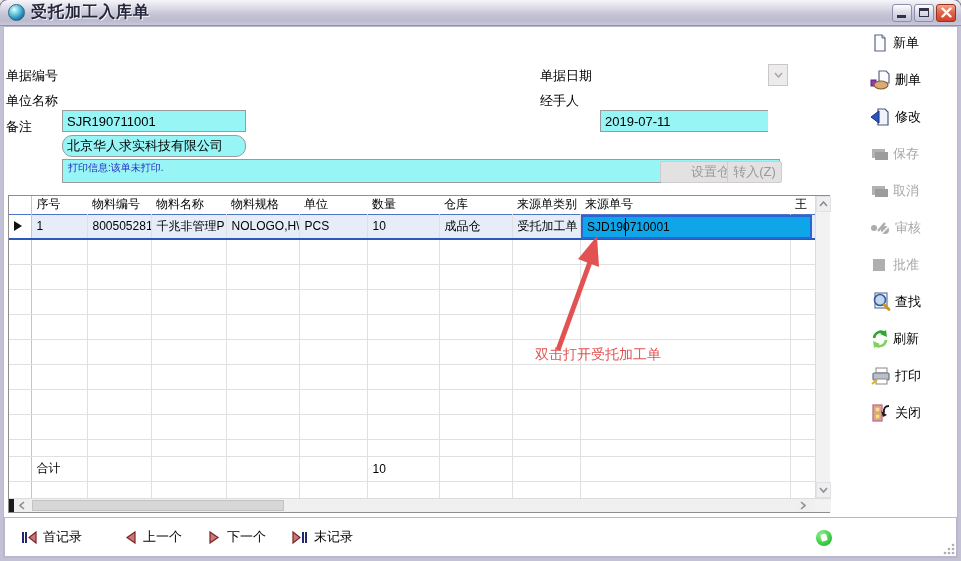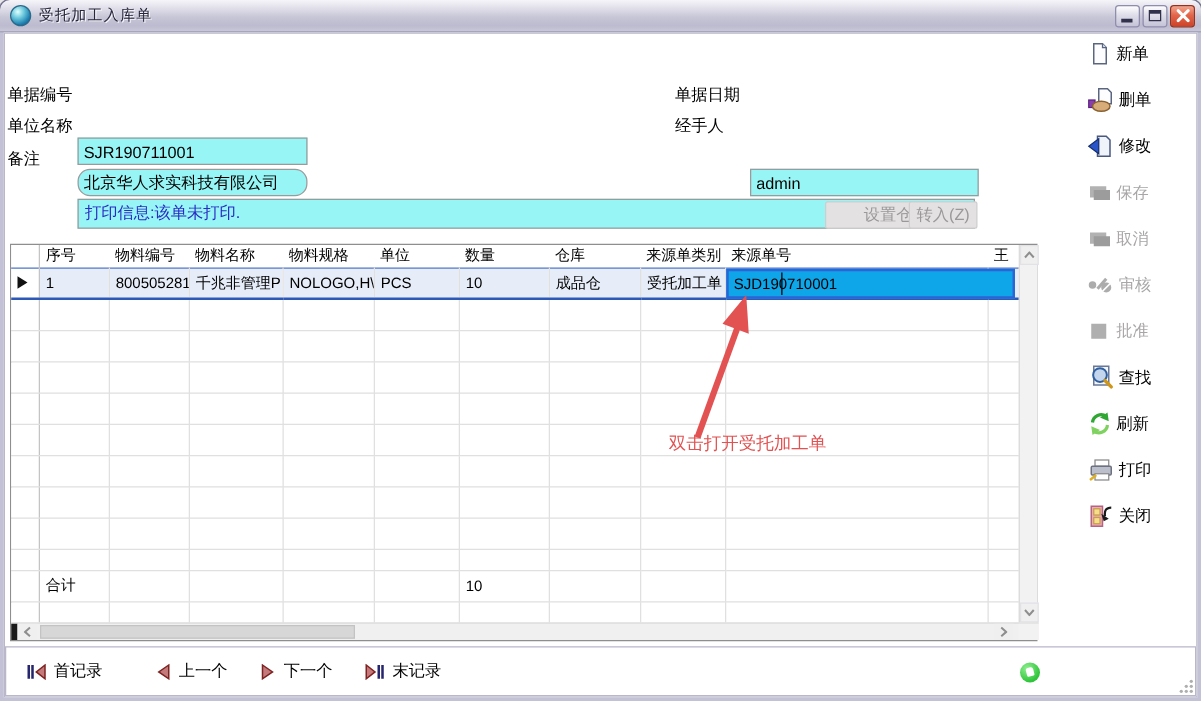--- a/index.html
+++ b/index.html
@@ -14,39 +14,39 @@
   
   .titlebar {
     position:absolute; left:0; top:0; right:0; height:26px;
     background:linear-gradient(180deg,#F6F5F9 0%,#E4E3EC 22%,#C7C6D7 55%,#BCBBCF 82%,#C9C8D9 100%);
     border-radius:8px 8px 0 0; border-bottom:1px solid #918FA9;
     display:flex; align-items:center; padding:0 5px;
   }
   .app-icon { width:17px; height:17px; border-radius:50%;
     background:radial-gradient(circle at 35% 30%, #DFFFFF 0%, #6CC8DC 35%, #1E7FB0 70%, #0A4E78 100%);
     border:1px solid #2A6A8A; margin:0 6px 0 3px; flex:none; }
-  .title-text { font-size:12px; font-weight:normal; color:#26263C; text-shadow:1px 1px 0 rgba(255,255,255,.85); letter-spacing:1px; }
+  .title-text { font-size:16px; font-weight:bold; color:#26263C; text-shadow:1px 1px 0 rgba(255,255,255,.85); letter-spacing:1px; }
   .win-btns { margin-left:auto; display:flex; gap:2px; }
   .win-btn { width:20px; height:18px; border-radius:3px; border:1px solid #8F8DAD;
     background:linear-gradient(180deg,#FFFFFF 0%,#DEDDE9 45%,#C5C4D8 100%);
     display:flex; align-items:center; justify-content:center; position:relative; }
   .win-btn.close { background:linear-gradient(180deg,#F5A58D 0%,#E2654A 45%,#CE432A 100%); border-color:#99301B; }
   .glyph-min { position:absolute; left:4px; bottom:3px; width:9px; height:3px; background:#31314B; }
   .glyph-max { width:10px; height:9px; border:1px solid #31314B; border-top:3px solid #31314B; background:transparent; }
   
   .abs { position:absolute; }
   .flabel { font-size:13px; color:#000; white-space:nowrap; }
   .aqua-input { background:#97F5F5; border:1px solid #9A9A9A; font-size:13px; color:#000;
     font-family:"Liberation Sans",sans-serif; padding:0 4px; height:22px;margin-top:46px; }
   .combo { display:flex; }
   .combo .aqua-input { flex:1; border-right:none; }
   .combo-btn { width:20px; height:22px; background:#EDEBEB; border:1px solid #C9C7C7;
     display:flex; align-items:center; justify-content:center; }
   .combo-btn svg { display:block; }
-  .print-info { font-size:13px; color:#2A2AC4; white-space:nowrap; }
+  .print-info { font-size:10px; color:#2A2AC4; white-space:nowrap; }
   .gray-btn { height:22px; background:#E3E1E1; border:1px solid #CFCDCD; border-radius:2px;
     color:#9A9898; font-size:13px; text-align:center; line-height:20px; }
   
   .grid-wrap { position:absolute; left:8px; top:195px; width:822px; height:318px;
     border:1px solid #8E8E8E; background:#fff; }
   table.grid { border-collapse:collapse; table-layout:fixed; width:806px; }
   .grid th { font-weight:normal; font-size:12px; text-align:left; padding:0 0 0 5px;
     height:18px; white-space:nowrap; overflow:hidden; background:#fff; }
   .grid th.selh { border-right:1px solid #C4C4C4; }
   .grid td { font-size:12px; padding:0 0 0 5px; white-space:nowrap; overflow:hidden;
@@ -120,22 +120,29 @@
   <div class="client"></div>
 
   <div class="abs flabel" style="left:6px; top:67px;">单据编号</div>
   <input class="abs aqua-input" style="left: 62px; top: 64px; width: 184px;" value="SJR190711001">
   <div class="abs flabel" style="left:6px; top:92px;">单位名称</div>
   <input class="abs aqua-input" style="left: 62px; top: 89px; width: 184px; border-radius: 10px;" value="北京华人求实科技有限公司">
   <div class="abs flabel" style="left:6px; top:118px;">备注</div>
   <input class="abs aqua-input" style="left: 62px; top: 113px; width: 718px; height: 24px;" value="">
 
   <div class="abs flabel" style="left:540px; top:67px;font-family:Liberation Mono, monospace;">单据日期</div>
+  <div class="abs combo" style="left:600px; top:64px; width:188px;">
+    <input class="aqua-input" style="width: 168px;" value="2019-07-11">
+    <div class="combo-btn">
+      <svg width="9" height="6" viewBox="0 0 9 6">
+        <path d="M1 1 L4.5 5 L8 1" fill="none" stroke="#ABA9A9" stroke-width="1.6"></path>
+      </svg>
+    </div>
+  </div>
   <div class="abs flabel" style="left:540px; top:92px;">经手人</div>
-  <input class="abs aqua-input" style="left: 600px; top: 89px; width: 183px;" value="admin">
 
   <div class="abs print-info" style="left:68px; top:161px;">打印信息:该单未打印.</div>
   <div class="abs gray-btn" style="left:660px; top:161px; width:84px;text-align:right;">设置仓库</div>
   <div class="abs gray-btn" style="left:727px; top:161px; width:55px;">转入(Z)</div>
 
   <div class="grid-wrap">
     <table class="grid">
       <colgroup>
         <col style="width:22px">
           <col style="width:56px">

